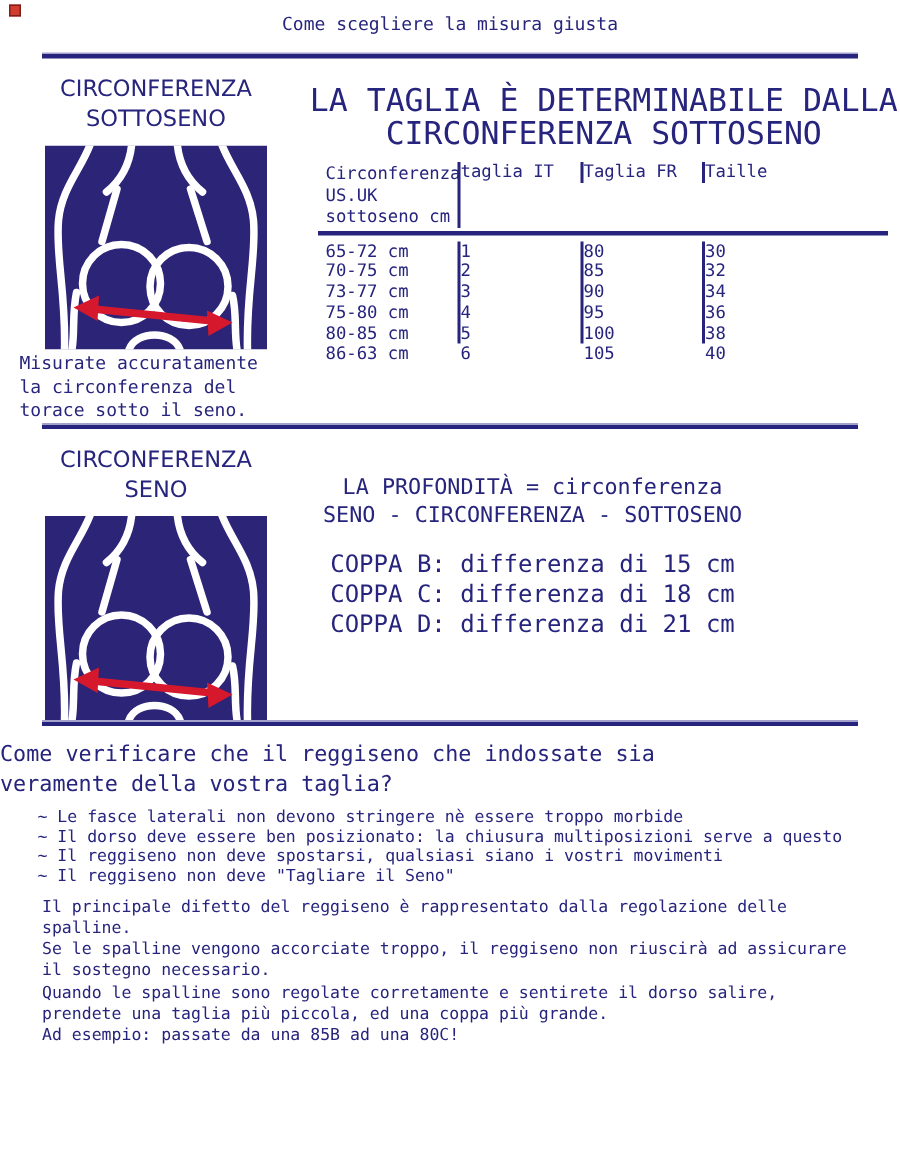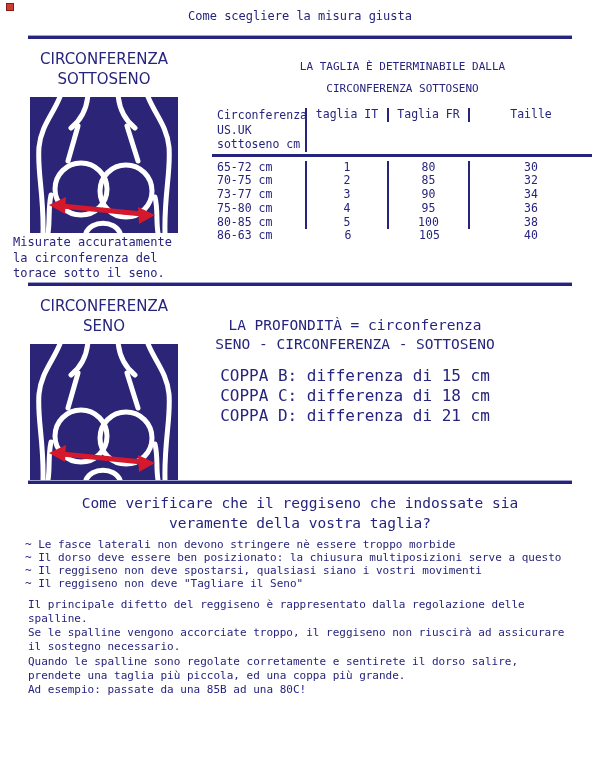--- a/index.html
+++ b/index.html
@@ -41,47 +41,47 @@
   .torso { display: block; margin: 8px 0 0 20px; }
   .caption {
     margin: 2px 0 0 3px;
     font-size: 12px; line-height: 15.5px;
     white-space: pre-line;
   }
   .right-col { flex: 1; }
   .table-title {
     margin: 17px 0 0;
     text-align: center;
-    font-size: 11px; font-weight: normal;
+    font-size: 21px; font-weight: normal;
     line-height: 22px; white-space: pre-line;
   }
   .size-table { margin: 8px 0 0 7px; width: 380px; font-size: 11.5px; }
   .trow { display: grid; grid-template-columns: 95px 82px 81px 122px; }
   .th { white-space: pre-line; line-height: 14.5px; }
-  .td { text-align: center; line-height: 13.8px; height: 13.8px; }
+  .td { text-align: left; line-height: 13.8px; height: 13.8px; }
   .c1 { text-align: left; padding-left: 5px; }
   .sep { border-right: 2px solid #26247c; }
   .tline { height: 3px; background: #26247c; margin-top: 2px; }
   .tbody { margin-top: 4px; }
   .right-col2 { flex: 1; text-align: center; padding-right: 95px; }
   .formula {
     margin: 30px 0 12px;
     font-size: 14.5px; line-height: 19px;
     white-space: pre-line;
   }
   .cups { margin-top: 12px; }
   .cup { margin: 0; font-size: 16px; line-height: 20px; }
   .body-text {
     margin: 6px 28px 0;
     font-size: 11px; line-height: 15px;
     white-space: pre-line;
   }
   .verify-heading {
     margin: 9px 0 0;
-    text-align: center;
+    text-align: left;
     font-family: "DejaVu Sans Mono", monospace;
     font-size: 14.5px; font-weight: normal;
     line-height: 20px; white-space: pre-line;
   }
   .bullets { margin-top: 5px; }
   .bullet { margin: 0 0 0 25px; font-size: 11px; line-height: 13px; }
   .final-para {
     margin: 8px 28px 0;
     font-size: 11px; line-height: 14.3px;
     white-space: pre-line;

